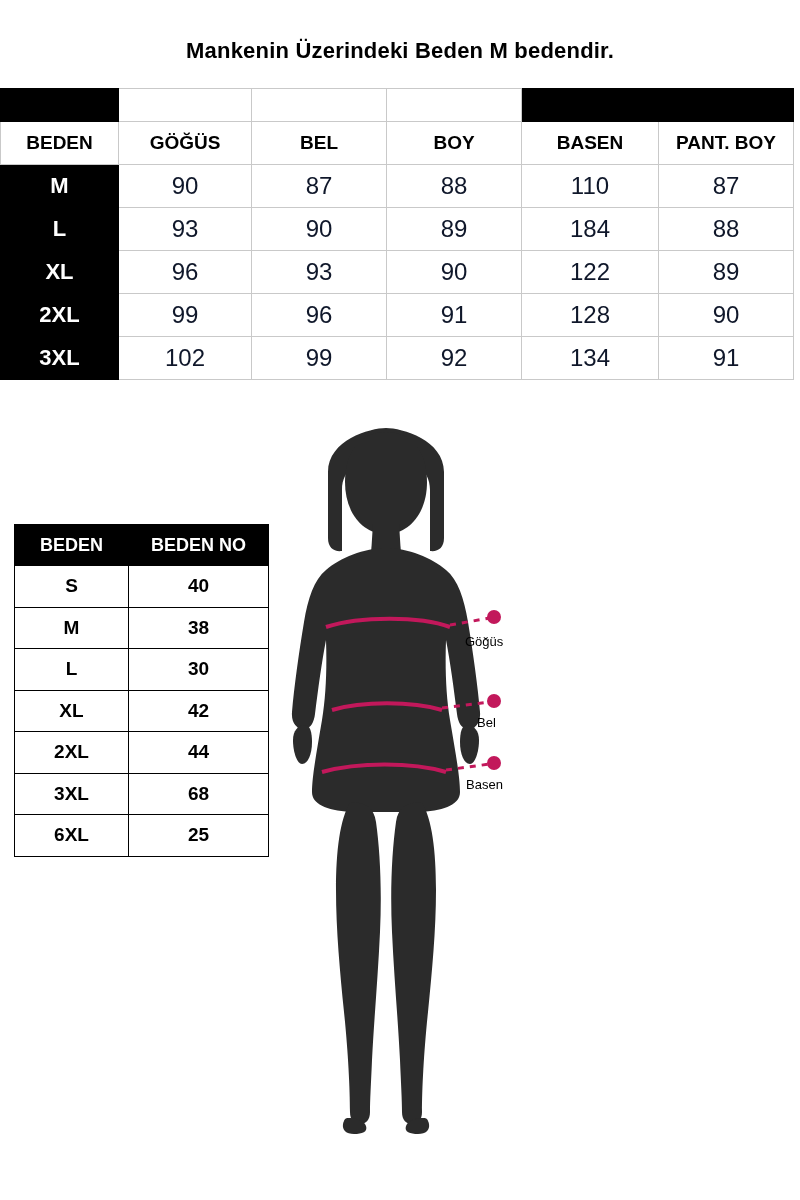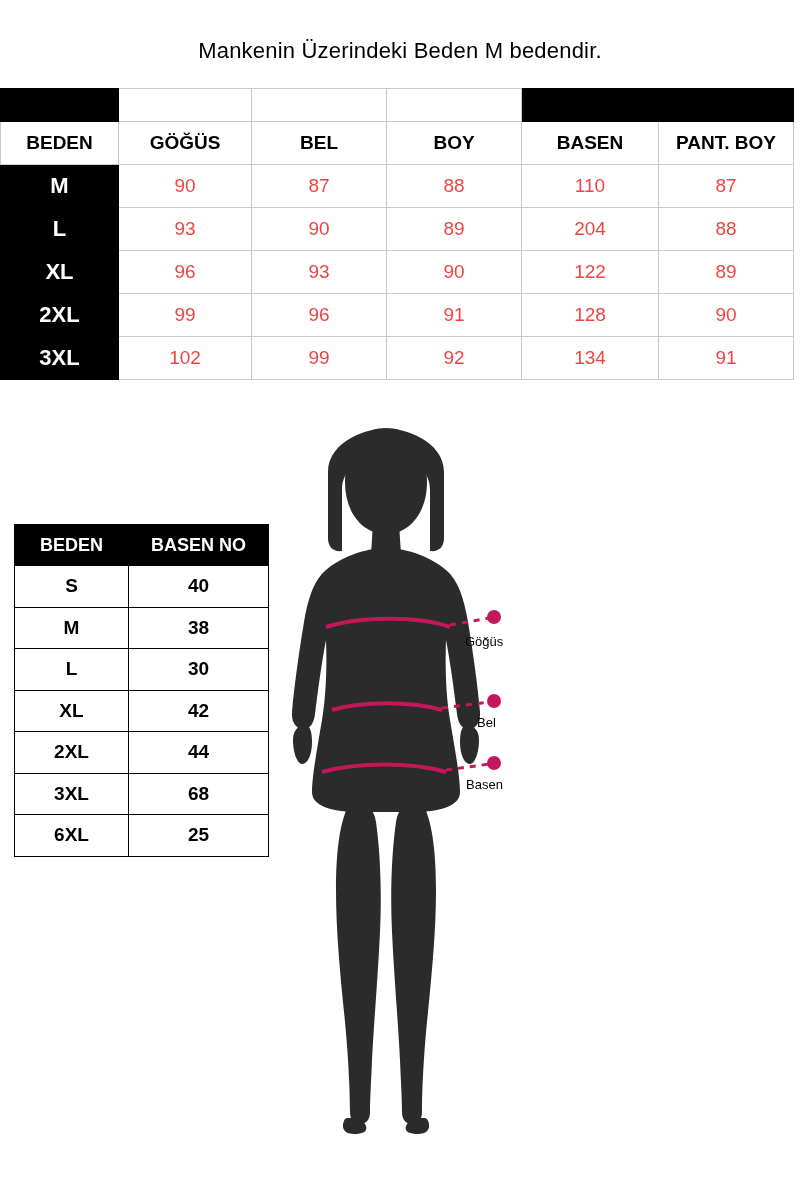--- a/index.html
+++ b/index.html
@@ -17,21 +17,21 @@
   }
 
   
   .title-row {
     position: absolute;
     left: 0;
     top: 38px;
     width: 800px;
     text-align: center;
     font-size: 22px;
-    font-weight: normal;
+    font-weight: bold;
     letter-spacing: 0.2px;
   }
 
   
   .main-table {
     position: absolute;
     left: 0;
     top: 88px;
     width: 793px;
     border-collapse: collapse;
@@ -55,22 +55,22 @@
   }
   .main-table tbody td.rowhead {
     background: #000;
     color: #fff;
     font-weight: bold;
     font-size: 22px;
     border: 1px solid #000;
   }
   .main-table tbody td.val {
     background: #fff;
-    color: #ef4444;
-    font-size: 19px;
+    color: #0f172a;
+    font-size: 24px;
   }
 
   
   .size-table {
     position: absolute;
     left: 14px;
     top: 524px;
     width: 254px;
     border-collapse: collapse;
     table-layout: fixed;
@@ -153,21 +153,21 @@
       <td class="val">87</td>
       <td class="val">88</td>
       <td class="val">110</td>
       <td class="val">87</td>
     </tr>
     <tr>
       <td class="rowhead">L</td>
       <td class="val">93</td>
       <td class="val">90</td>
       <td class="val">89</td>
-      <td class="val">204</td>
+      <td class="val">184</td>
       <td class="val">88</td>
     </tr>
     <tr>
       <td class="rowhead">XL</td>
       <td class="val">96</td>
       <td class="val">93</td>
       <td class="val">90</td>
       <td class="val">122</td>
       <td class="val">89</td>
     </tr>
@@ -191,21 +191,21 @@
 </table>
 
 <table class="size-table">
   <colgroup>
     <col style="width:114px">
     <col style="width:140px">
   </colgroup>
   <tbody>
     <tr>
       <th>BEDEN</th>
-      <th>BASEN NO</th>
+      <th>BEDEN NO</th>
     </tr>
     <tr>
       <td>S</td>
       <td>40</td>
     </tr>
     <tr>
       <td>M</td>
       <td>38</td>
     </tr>
     <tr>

